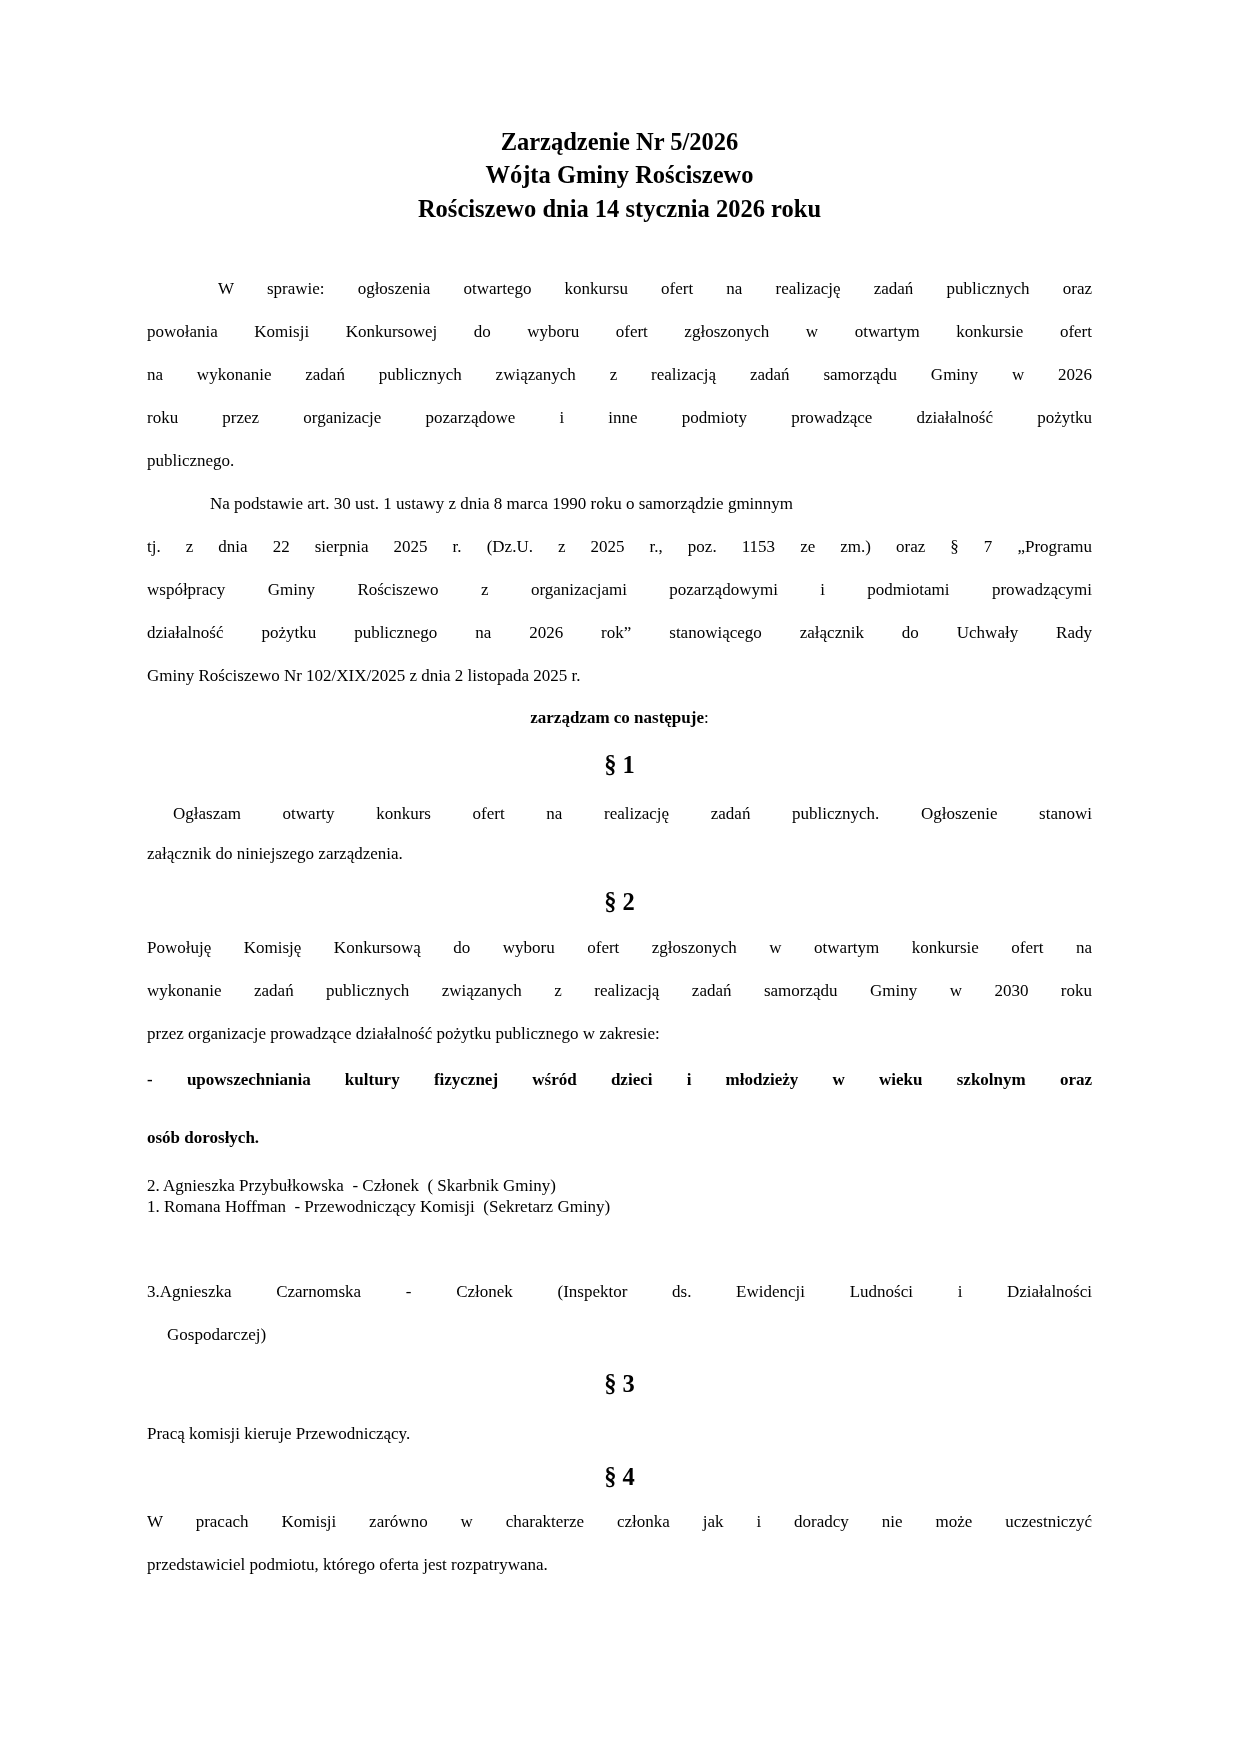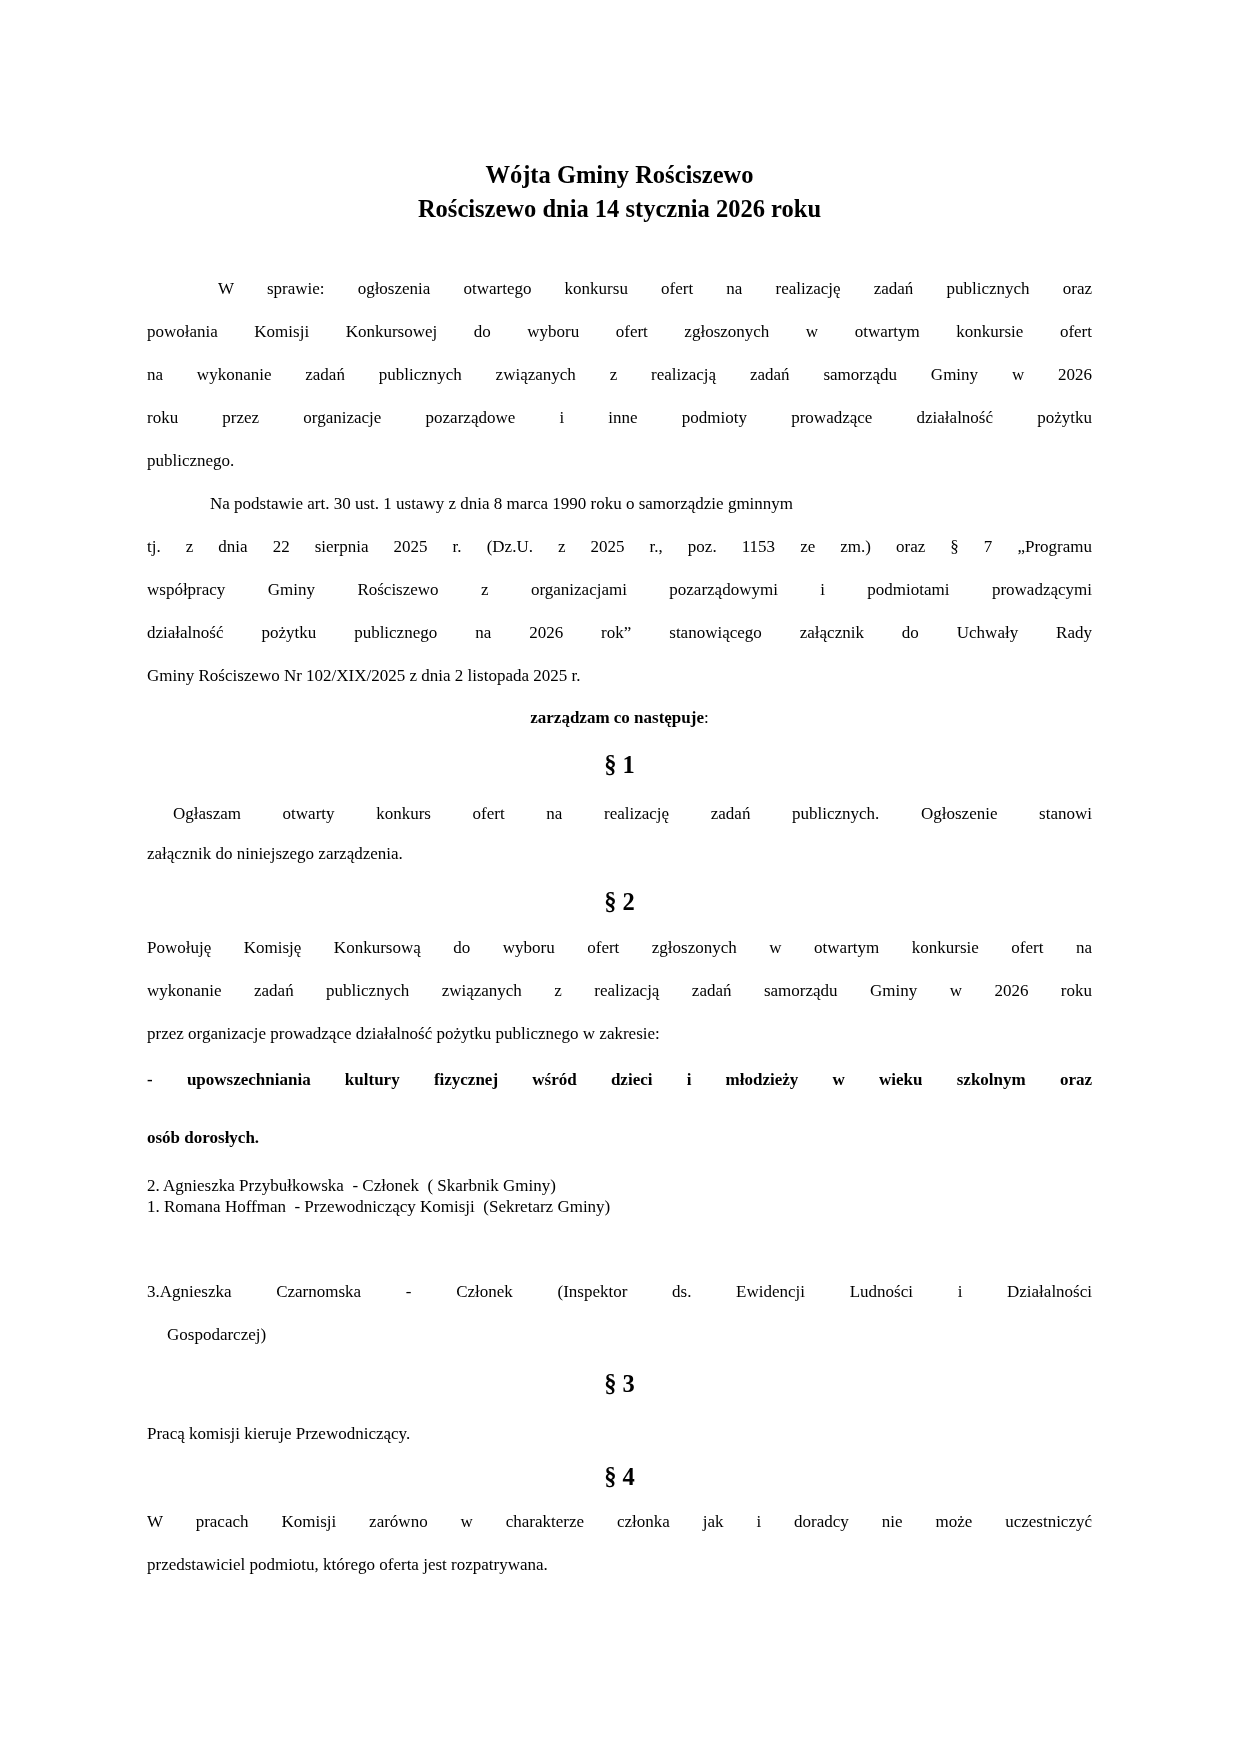--- a/index.html
+++ b/index.html
@@ -48,20 +48,21 @@
     font-weight: bold;
     font-size: 24.5px;
   }
   .normal-colon { font-weight: normal; }
 </style>
 </head>
 <body>
 
 <div class="page">
 
+  <div class="ln center title" style="top:128px;">Zarządzenie Nr 5/2026</div>
   <div class="ln center title" style="top:161px;">Wójta Gminy Rościszewo</div>
   <div class="ln center title" style="top:195px;">Rościszewo dnia 14 stycznia 2026 roku</div>
 
   <div>
     <div class="ln just" style="top:275px; left:218px; width:874px;">W sprawie: ogłoszenia otwartego konkursu ofert na realizację zadań publicznych oraz</div>
     <div class="ln just" style="top:318px;">powołania Komisji Konkursowej do wyboru ofert zgłoszonych w otwartym konkursie ofert</div>
     <div class="ln just" style="top:361px;">na wykonanie zadań publicznych związanych z realizacją zadań samorządu Gminy w 2026</div>
     <div class="ln just" style="top:404px;">roku przez organizacje pozarządowe i inne podmioty prowadzące działalność pożytku</div>
     <div class="ln" style="top:447px;">publicznego.</div>
   </div>
@@ -75,21 +76,21 @@
   </div>
 
   <div class="ln center" style="top:704px;"><span class="bold">zarządzam co następuje</span><span class="normal-colon">:</span></div>
 
   <div class="ln center par-sign" style="top:751px;">§ 1</div>
   <div class="ln just" style="top:800px; left:173px; width:919px;">Ogłaszam otwarty konkurs ofert na realizację zadań publicznych. Ogłoszenie stanowi</div>
   <div class="ln" style="top:840px;">załącznik do niniejszego zarządzenia.</div>
 
   <div class="ln center par-sign" style="top:888px;">§ 2</div>
   <div class="ln just" style="top:934px;">Powołuję Komisję Konkursową do wyboru ofert zgłoszonych w otwartym konkursie ofert na</div>
-  <div class="ln just" style="top:977px;">wykonanie zadań publicznych związanych z realizacją zadań samorządu Gminy w 2026 roku</div>
+  <div class="ln just" style="top:977px;">wykonanie zadań publicznych związanych z realizacją zadań samorządu Gminy w 2030 roku</div>
   <div class="ln" style="top:1020px;">przez organizacje prowadzące działalność pożytku publicznego w zakresie:</div>
   <div class="ln just bold" style="top:1066px;">- upowszechniania kultury fizycznej wśród dzieci i młodzieży w wieku szkolnym oraz</div>
   <div class="ln bold" style="top:1124px;">osób dorosłych.</div>
   <div class="ln" style="top:1193px; white-space:pre;">1. Romana Hoffman  - Przewodniczący Komisji  (Sekretarz Gminy)</div>
   <div class="ln" style="top:1172px; white-space:pre;">2. Agnieszka Przybułkowska  - Członek  ( Skarbnik Gminy)</div>
   <div class="ln just" style="top:1278px;">3.Agnieszka Czarnomska - Członek (Inspektor ds. Ewidencji Ludności i Działalności</div>
   <div class="ln" style="top:1321px;margin-left:20px;">Gospodarczej)</div>
 
   <div class="ln center par-sign" style="top:1370px;">§ 3</div>
   <div class="ln" style="top:1420px;">Pracą komisji kieruje Przewodniczący.</div>

